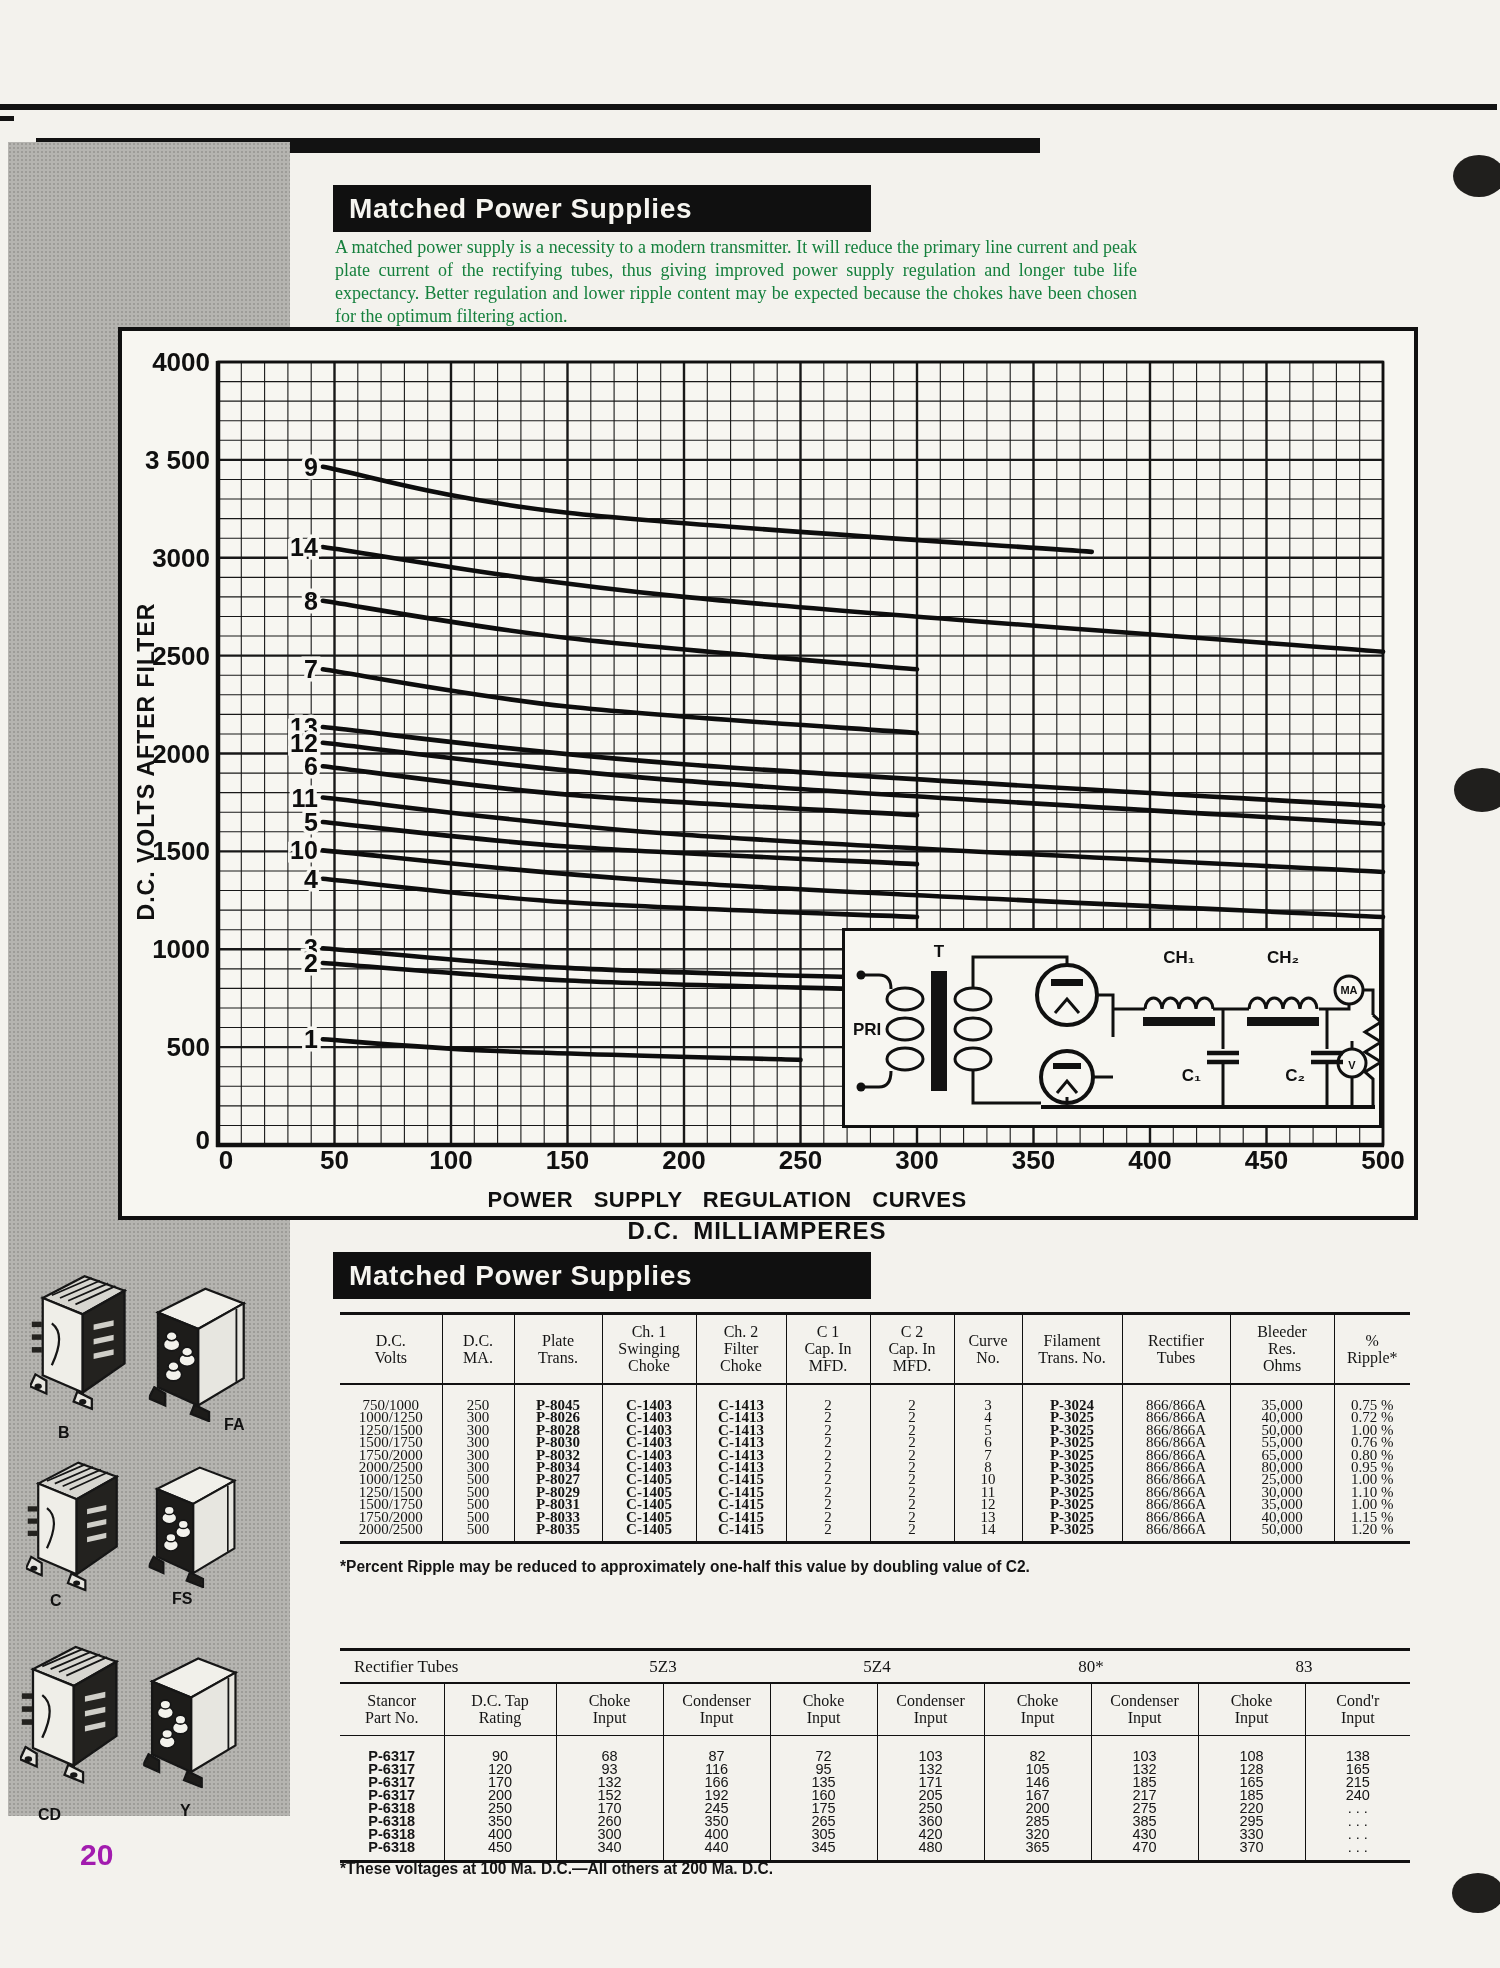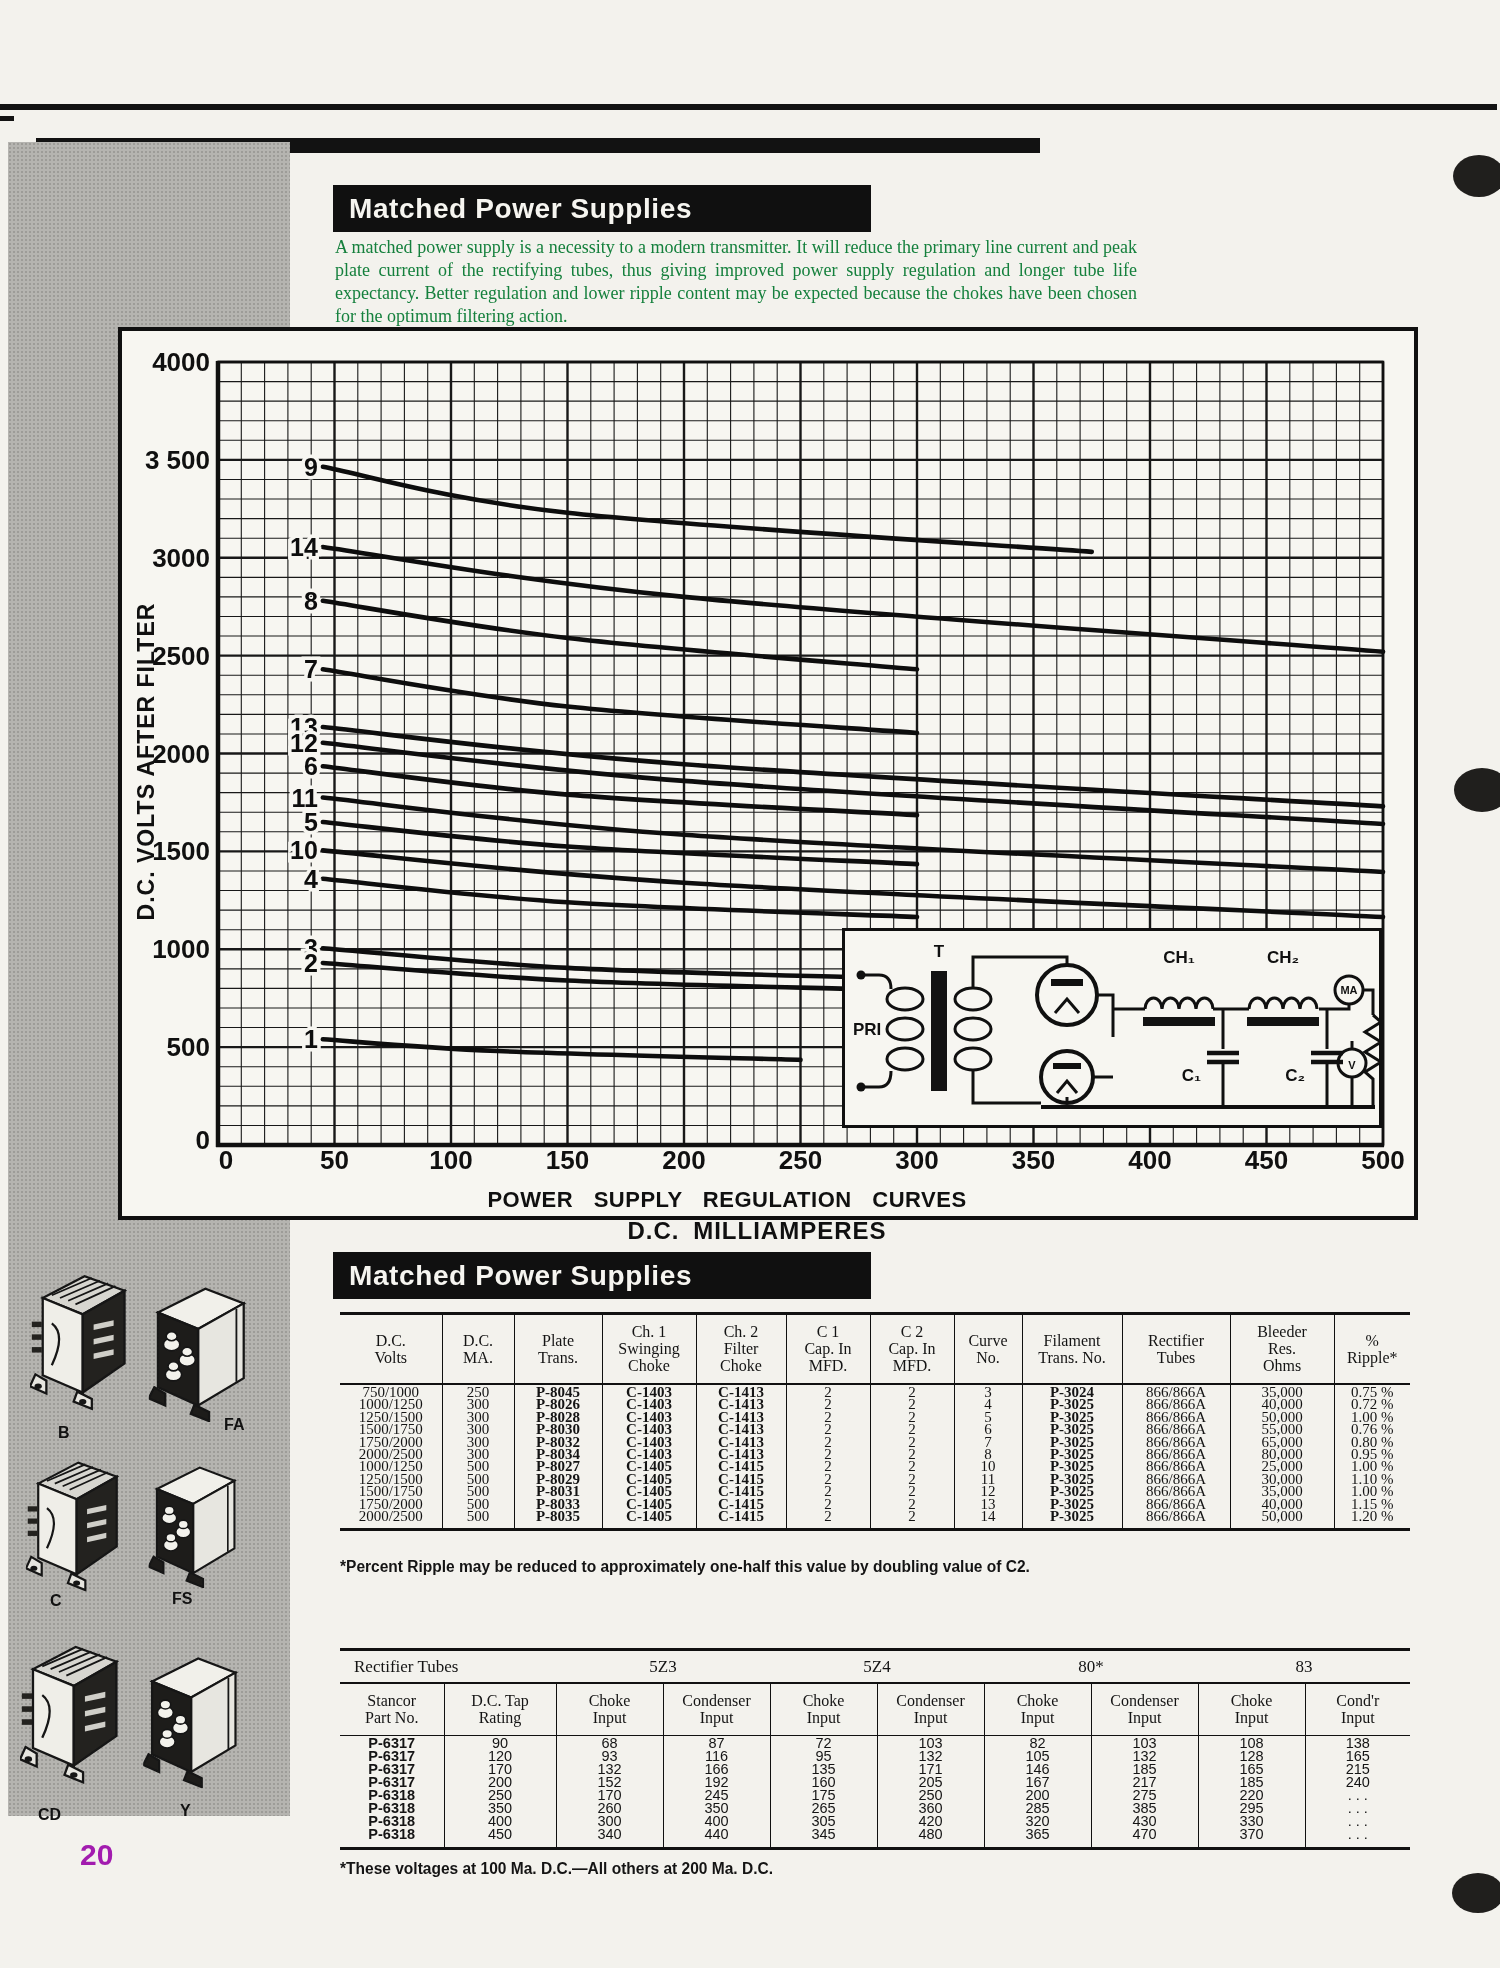--- a/index.html
+++ b/index.html
@@ -48,21 +48,21 @@
   .ckt-text-sm{font:bold 11px "Liberation Sans",sans-serif;fill:#101010;}
 
   
   .data-table{position:absolute;border-collapse:collapse;table-layout:fixed;width:1070px;
       border-top:3px solid #111;border-bottom:3px solid #111;color:#141414;}
   .data-table th,.data-table td{text-align:center;border-left:1.6px solid #111;padding:0;}
   .data-table th:first-child,.data-table td:first-child{border-left:0;}
   .data-table th{font-weight:normal;font:16px/17px "Liberation Serif",serif;
       white-space:pre-line;vertical-align:middle;border-bottom:2.2px solid #111;padding:8px 0 9px;}
   .data-table td{font:15px/12.4px "Liberation Serif",serif;height:12.4px;}
-  .data-table tbody tr:first-child td{padding-top:1px;}
+  .data-table tbody tr:first-child td{padding-top:14px;}
   .data-table tbody tr:last-child td{padding-bottom:6px;}
   #matched-table{left:340px;top:1312px;}
   #matched-table td:nth-child(3),#matched-table td:nth-child(4),
   #matched-table td:nth-child(5),#matched-table td:nth-child(9){font-weight:bold;}
   #bias-table{left:340px;top:1648px;}
   #bias-table td{font:14.5px/13px "Liberation Sans",sans-serif;height:13px;}
   #bias-table td:first-child{font-weight:bold;}
   #bias-table th.grp{border-left:0;border-bottom:2.2px solid #111;
       font:17px/17px "Liberation Serif",serif;padding:7px 0;}
   #bias-table th.grp-first{text-align:left;padding-left:14px;}

